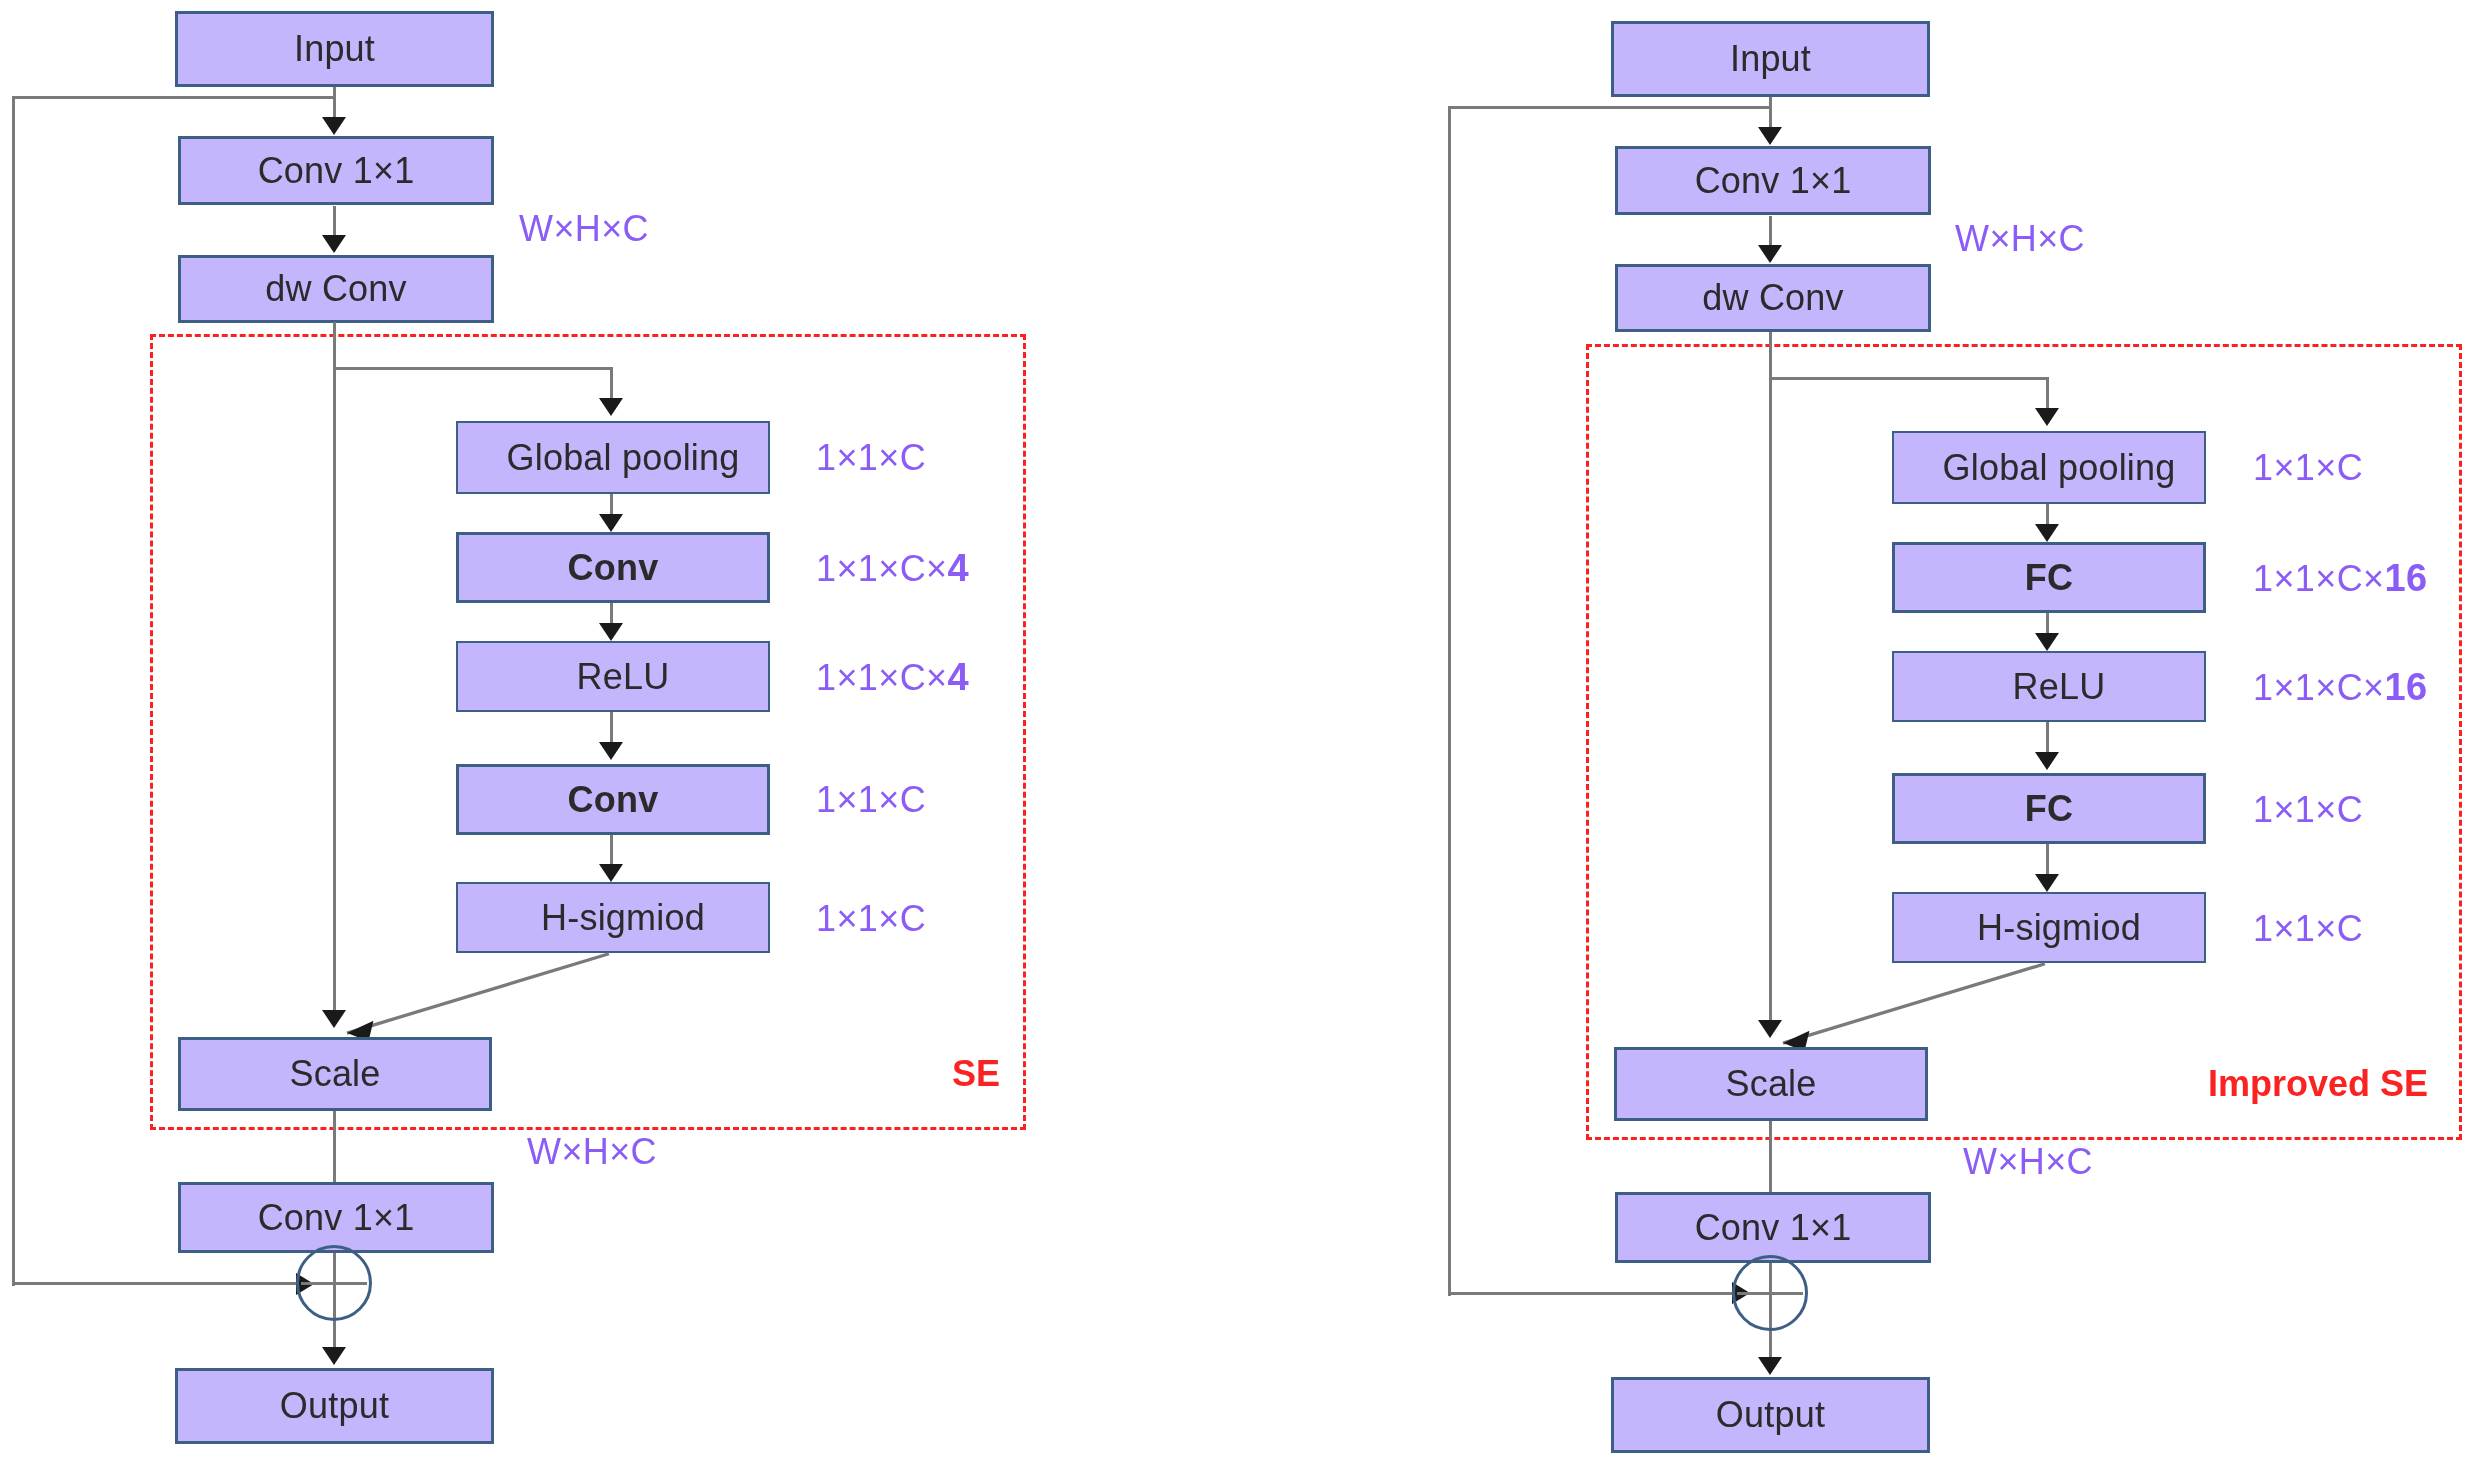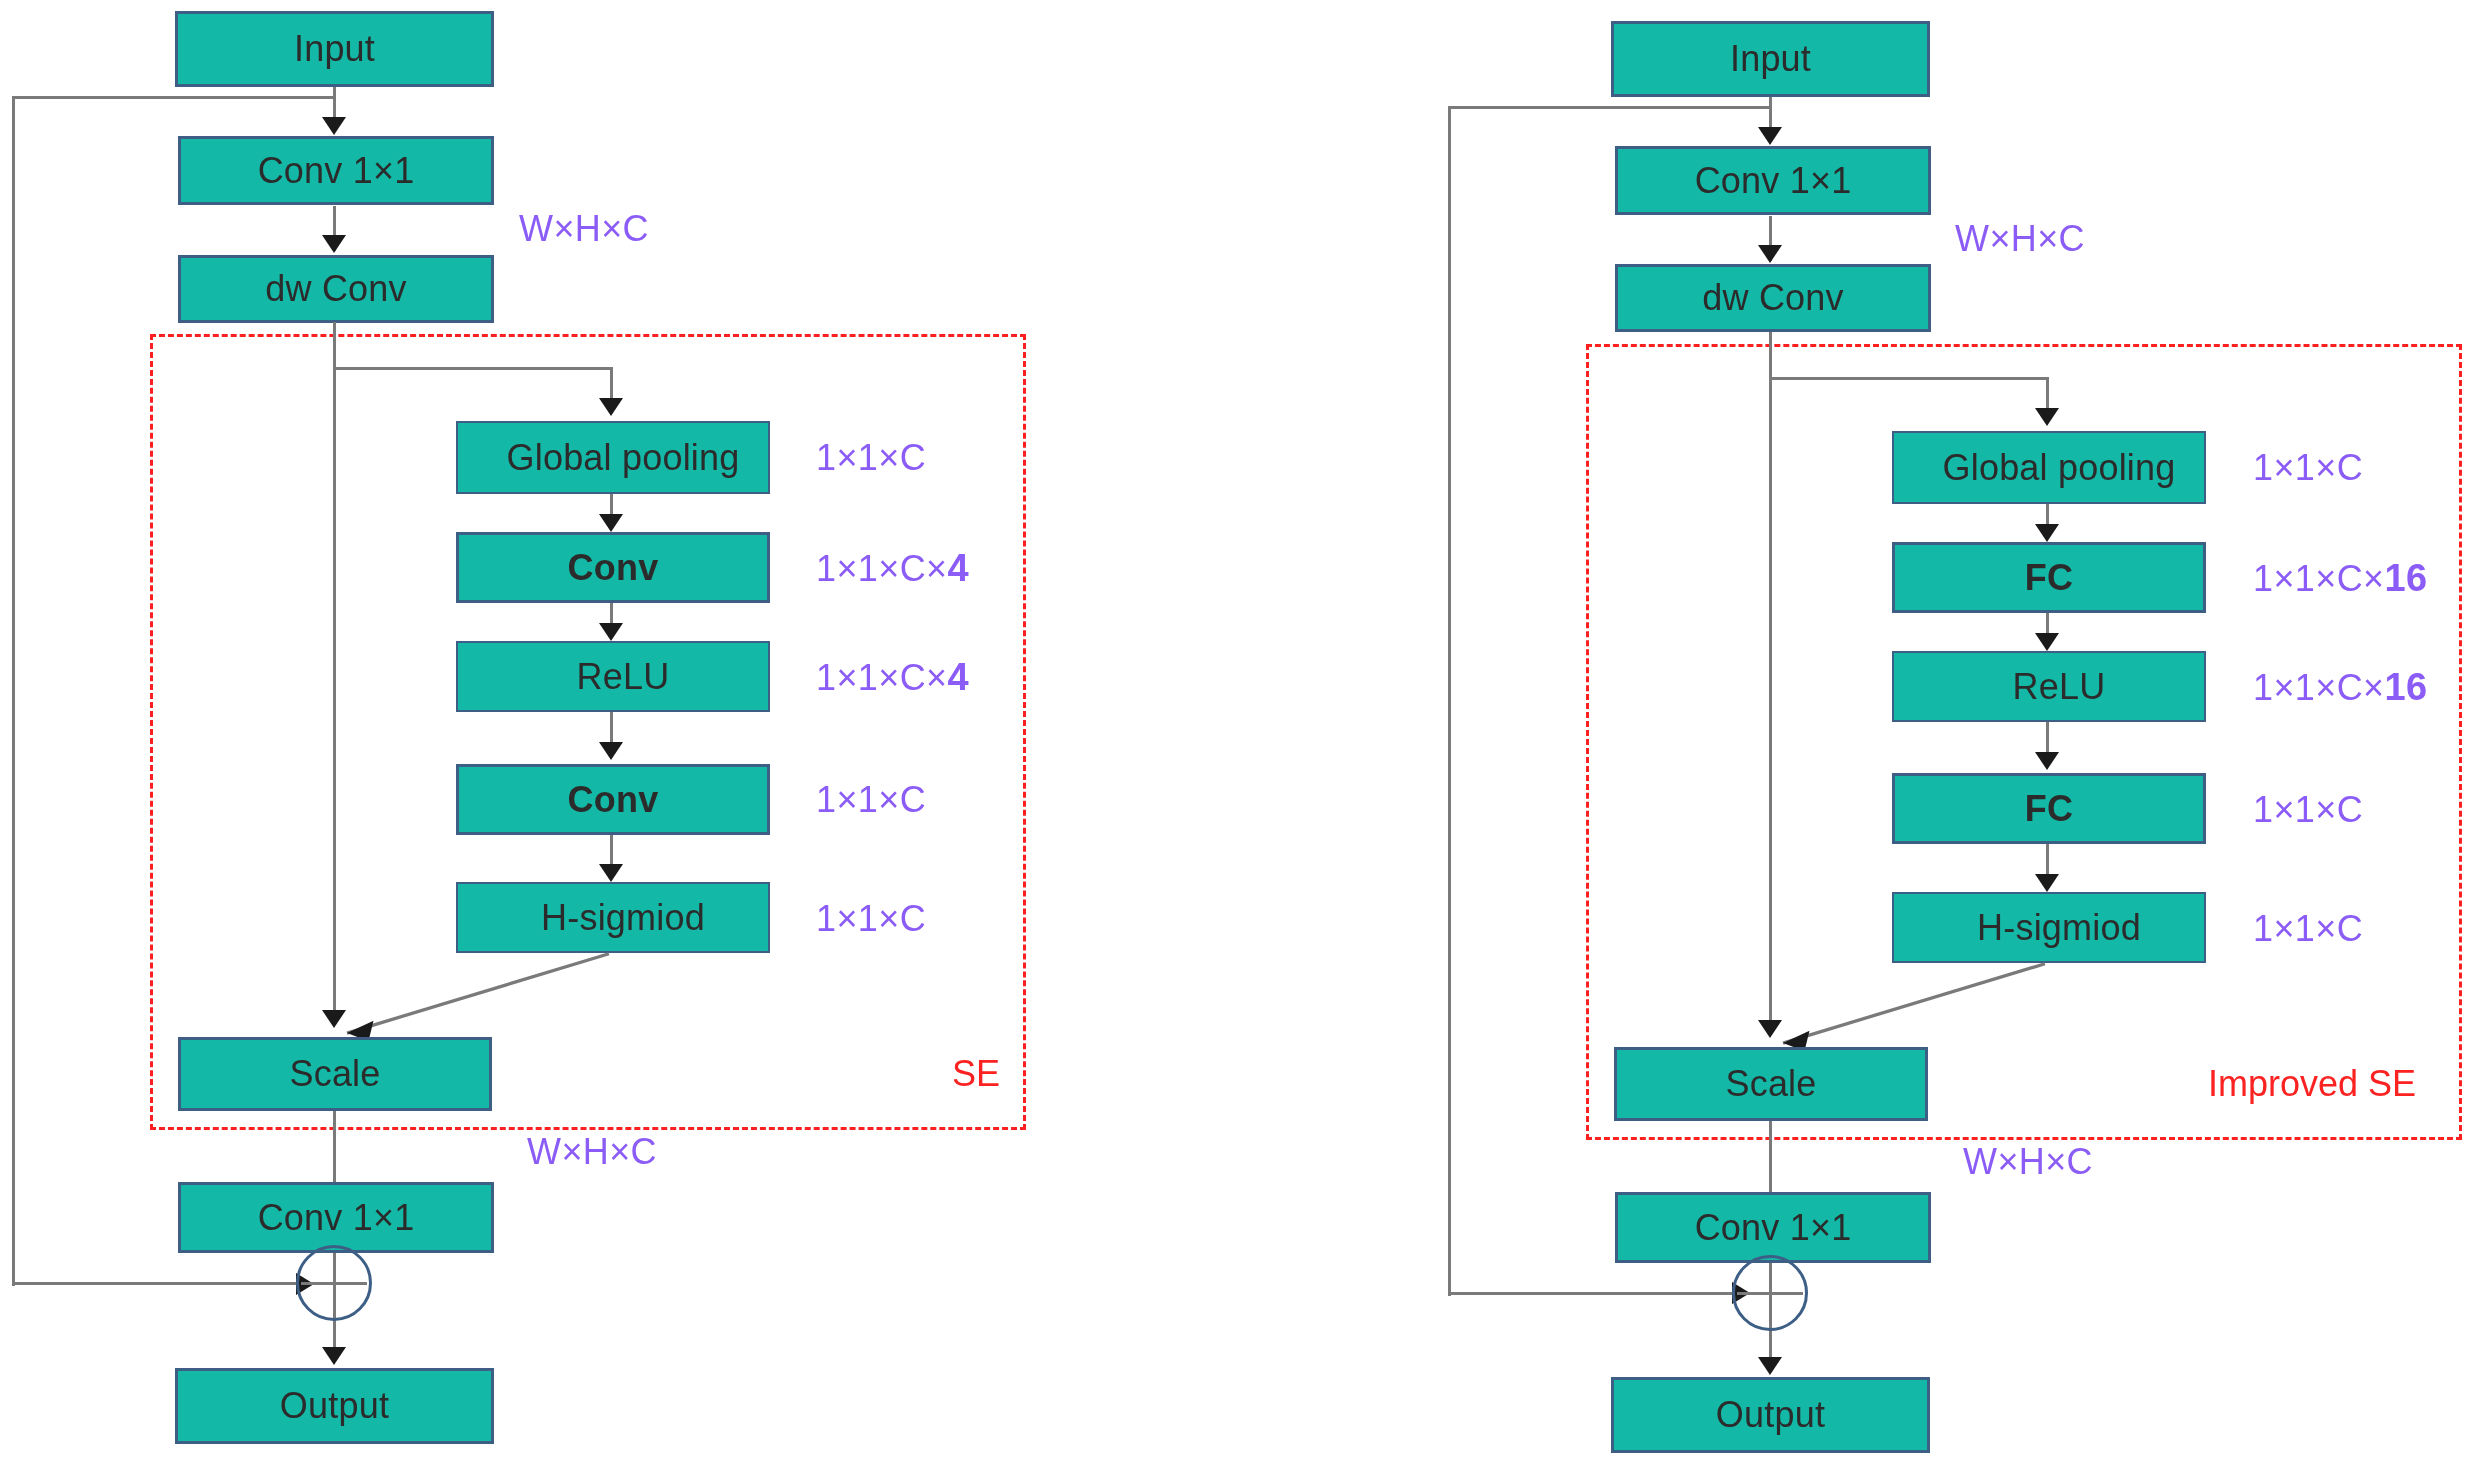--- a/index.html
+++ b/index.html
@@ -12,21 +12,21 @@
     width:2487px;
     height:1480px;
     background:#ffffff;
     overflow:hidden;
   }
   
   .node{
     position:absolute;
     box-sizing:border-box;
     border:3.3px solid #3e5f85;
-    background:#14b8a6;
+    background:#c4b5fd;
     display:flex;
     align-items:center;
     justify-content:center;
     font-size:36px;
     line-height:1;
     color:#2b2b2b;
     letter-spacing:0.2px;
     white-space:nowrap;
   }
   .node.bold{font-weight:bold;}
@@ -78,20 +78,21 @@
     box-sizing:border-box;
     border:3.3px dashed #fc2020;
     background:transparent;
   }
   .dashlabel{
     position:absolute;
     color:#fb2222;
     font-size:36px;
     white-space:nowrap;
     line-height:1;
+    font-weight:bold;
   }
 
   
   .dim{
     position:absolute;
     font-size:36px;
     color:#8b5cf6;
     white-space:nowrap;
     line-height:1;
     letter-spacing:0.4px;

